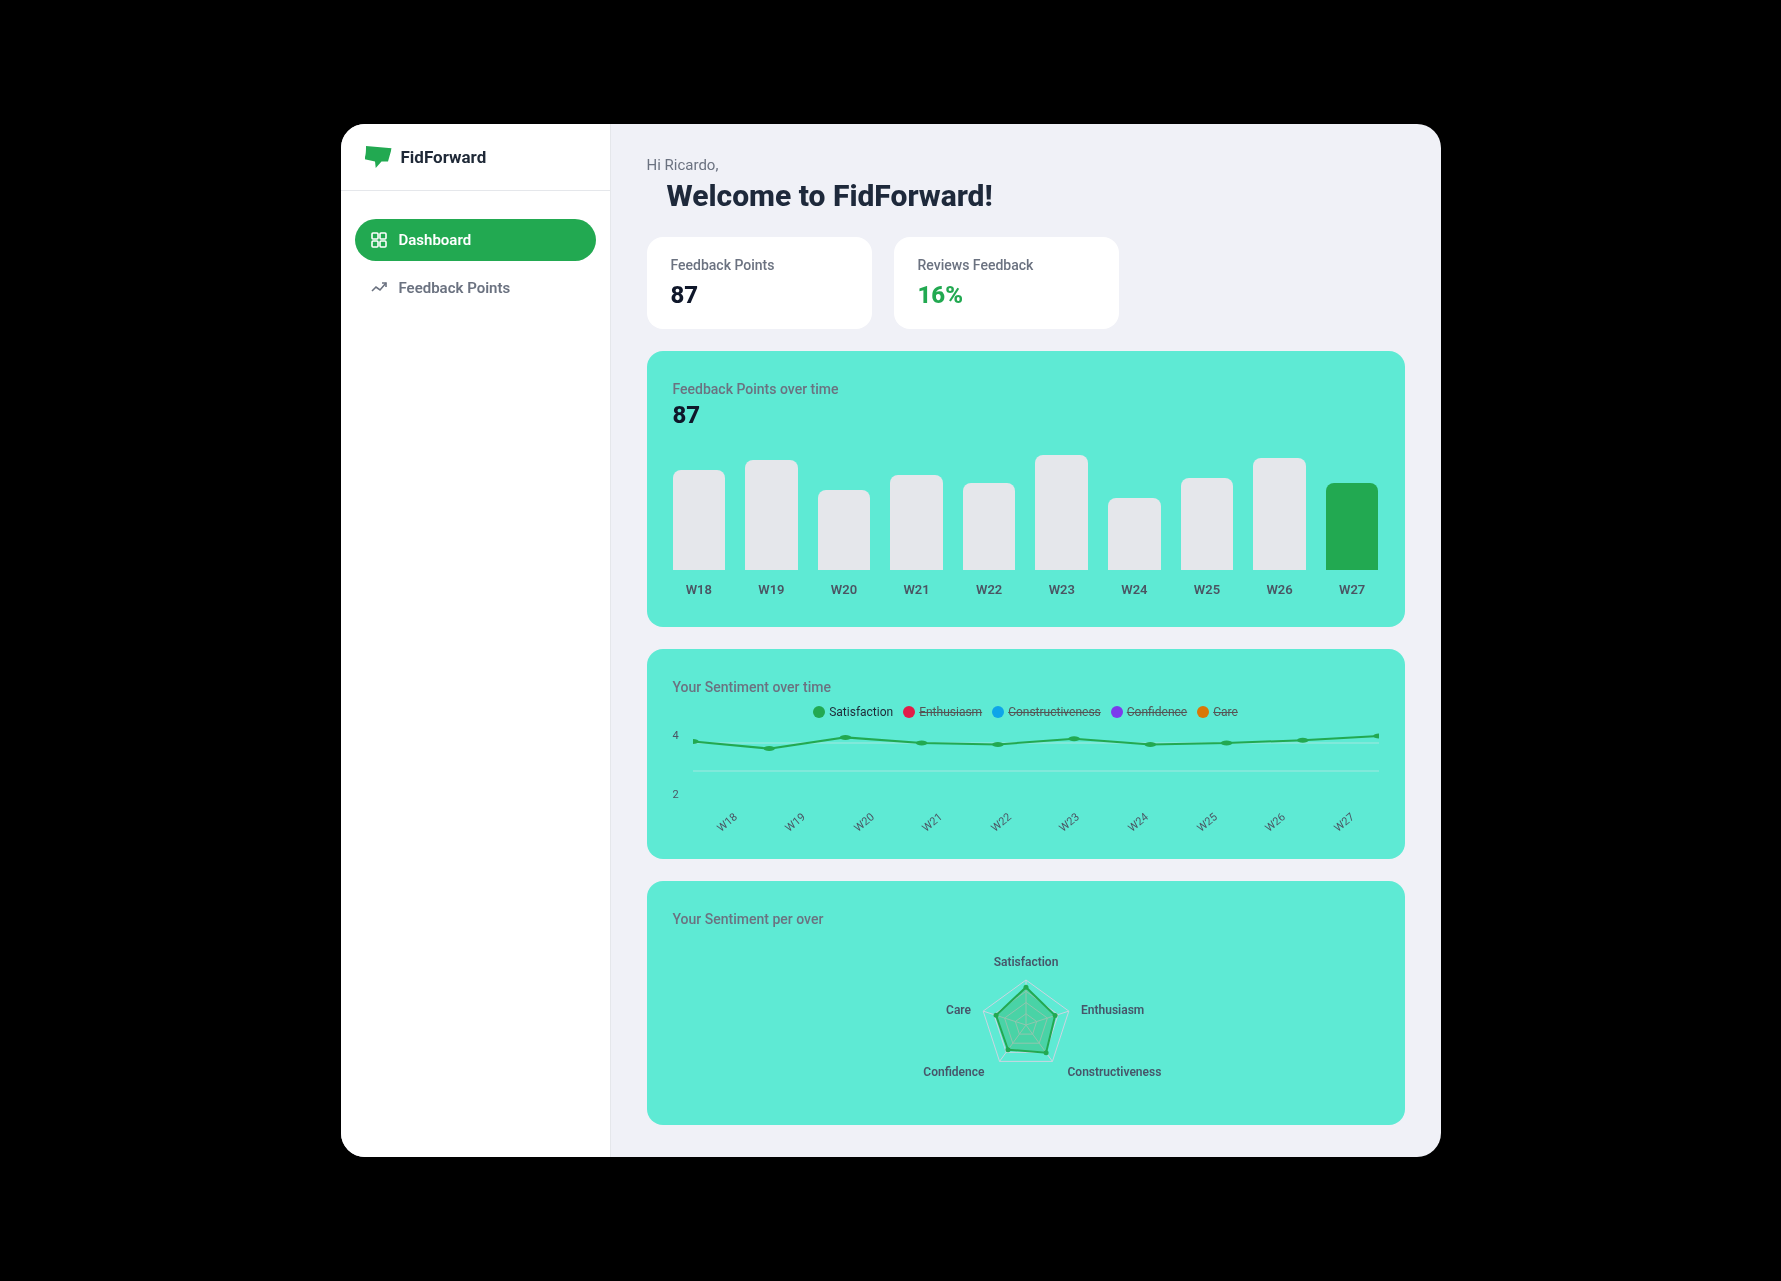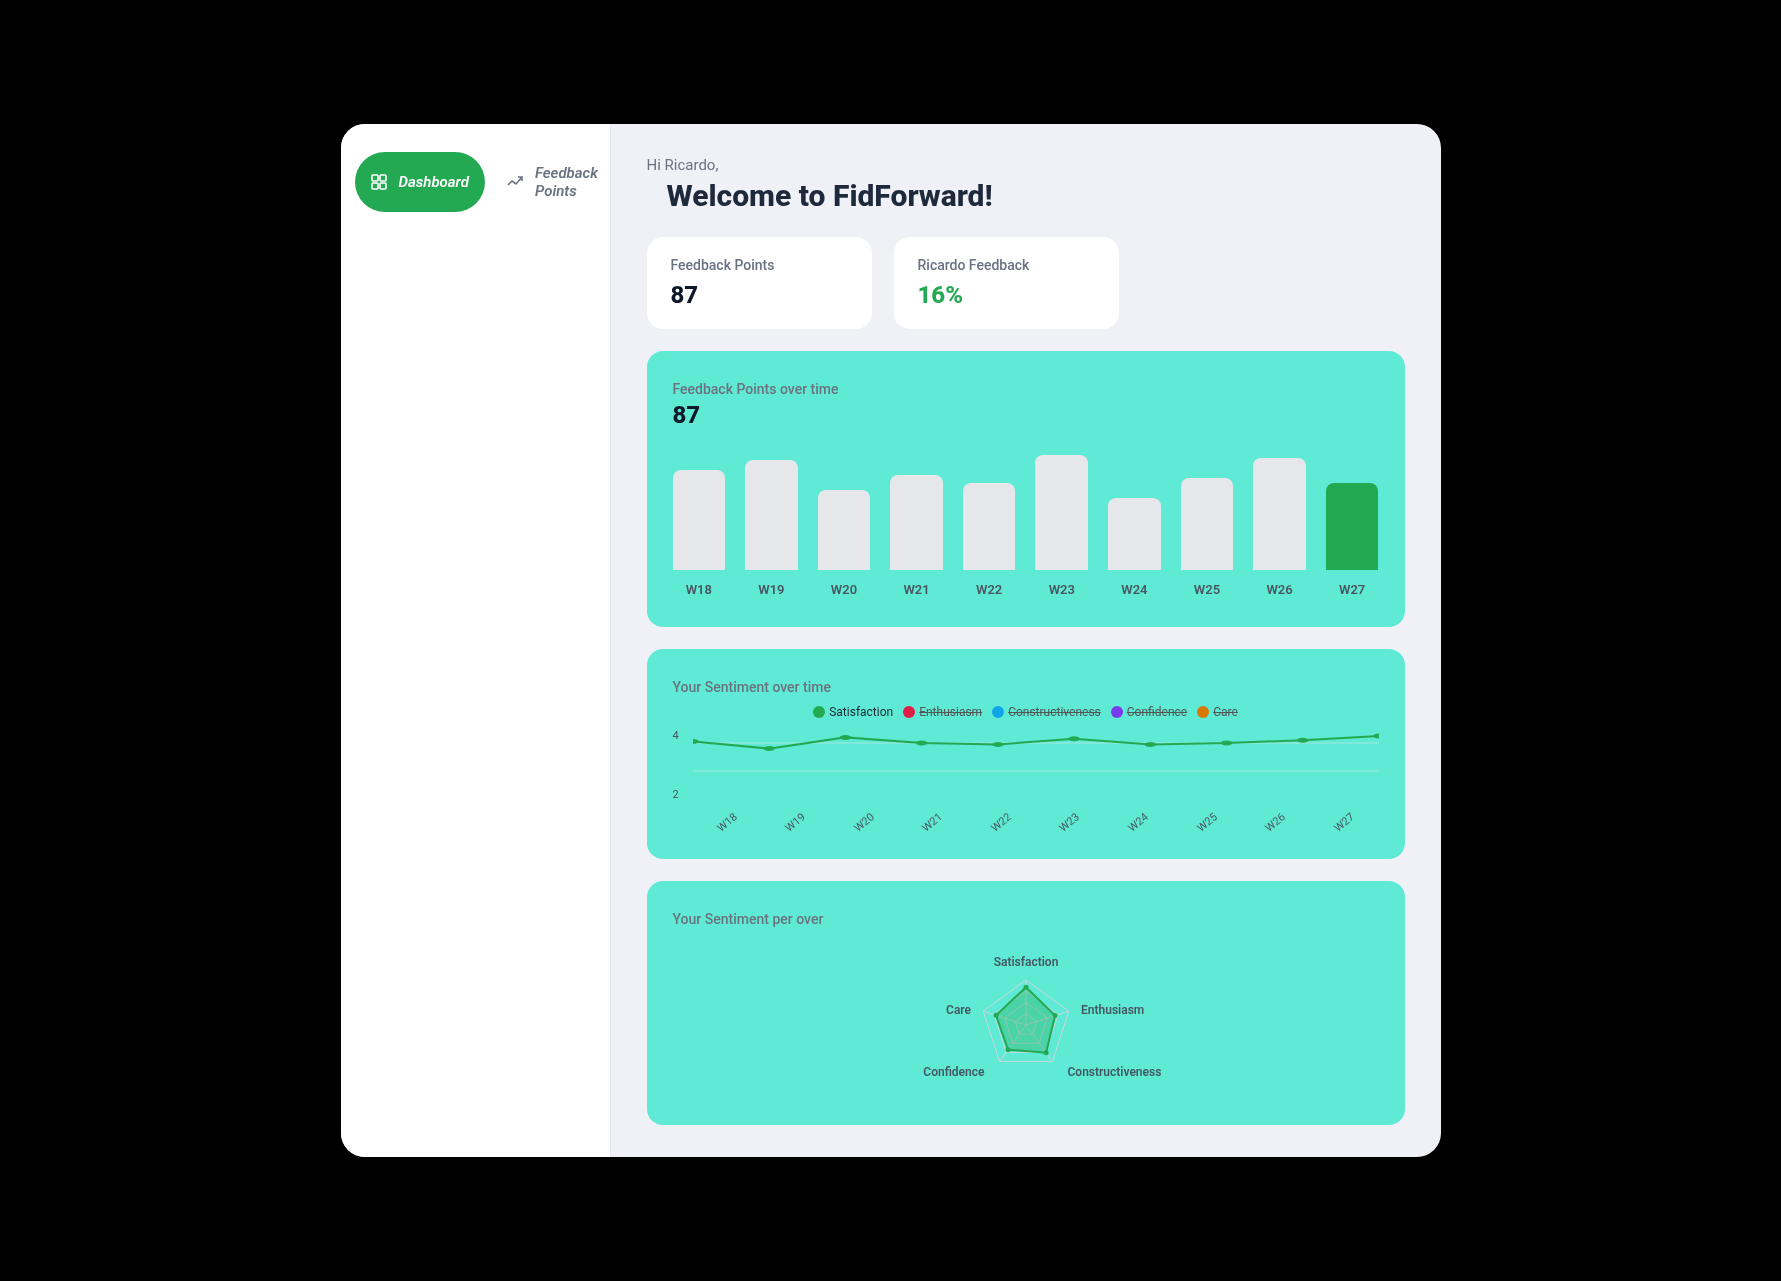--- a/index.html
+++ b/index.html
@@ -37,21 +37,21 @@
   }
   .logo-icon {
     width: 26px; height: 22px;
     background: #22A951;
     clip-path: polygon(0 0, 100% 10%, 90% 70%, 65% 70%, 45% 100%, 40% 70%, 0 60%);
     transform: skewX(-5deg);
   }
   .logo-text { font-weight: 700; font-size: 17px; color: #1F2937; }
   .nav {
     padding: 28px 14px;
-    display: flex; flex-direction: row; gap: 6px; font-style: italic;
+    display: flex; flex-direction: column; gap: 6px;
   }
   .nav-item {
     display: flex; align-items: center; gap: 12px;
     padding: 12px 16px;
     border-radius: 999px;
     font-size: 15px; font-weight: 600;
     color: #6B7280;
     cursor: pointer;
   }
   .nav-item.active {
@@ -122,20 +122,24 @@
   .line-chart .xaxis span { flex:1;text-align:center;transform:rotate(-40deg);transform-origin:center; }
   
   .radar-wrap { display:flex;flex-direction:column;align-items:center;margin-top:8px; }
 </style>
 </head>
 <body>
 
 <div class="app-window">
 
   <aside class="sidebar">
+    <div class="logo-row">
+      <span class="logo-icon"></span>
+      <span class="logo-text">FidForward</span>
+    </div>
     <nav class="nav">
       <div class="nav-item active">
         <span class="nav-icon">
           <svg viewBox="0 0 16 16" width="16" height="16" fill="none" stroke="currentColor" stroke-width="1.6">
             <rect x="1" y="1" width="6" height="6" rx="1"></rect>
               <rect x="9" y="1" width="6" height="6" rx="1"></rect>
             <rect x="1" y="9" width="6" height="6" rx="1"></rect>
               <rect x="9" y="9" width="6" height="6" rx="1"></rect>
           </svg>
         </span>
@@ -156,21 +160,21 @@
   <main class="main">
     <div class="greeting">Hi Ricardo,</div>
     <h1 class="welcome">Welcome to FidForward!</h1>
 
     <div class="kpi-row">
       <div class="kpi-card">
         <div class="kpi-label">Feedback Points</div>
         <div class="kpi-val">87</div>
       </div>
       <div class="kpi-card">
-        <div class="kpi-label">Ricardo Feedback</div>
+        <div class="kpi-label">Reviews Feedback</div>
         <div class="kpi-val green">16%</div>
       </div>
     </div>
 
     <div class="panel">
       <div class="panel-title">Feedback Points over time</div>
       <div class="panel-big">87</div>
       <div class="bar-chart" id="bar-chart">
           <div class="bar-col">
             <div class="bar" style="height: 100px;"></div>

